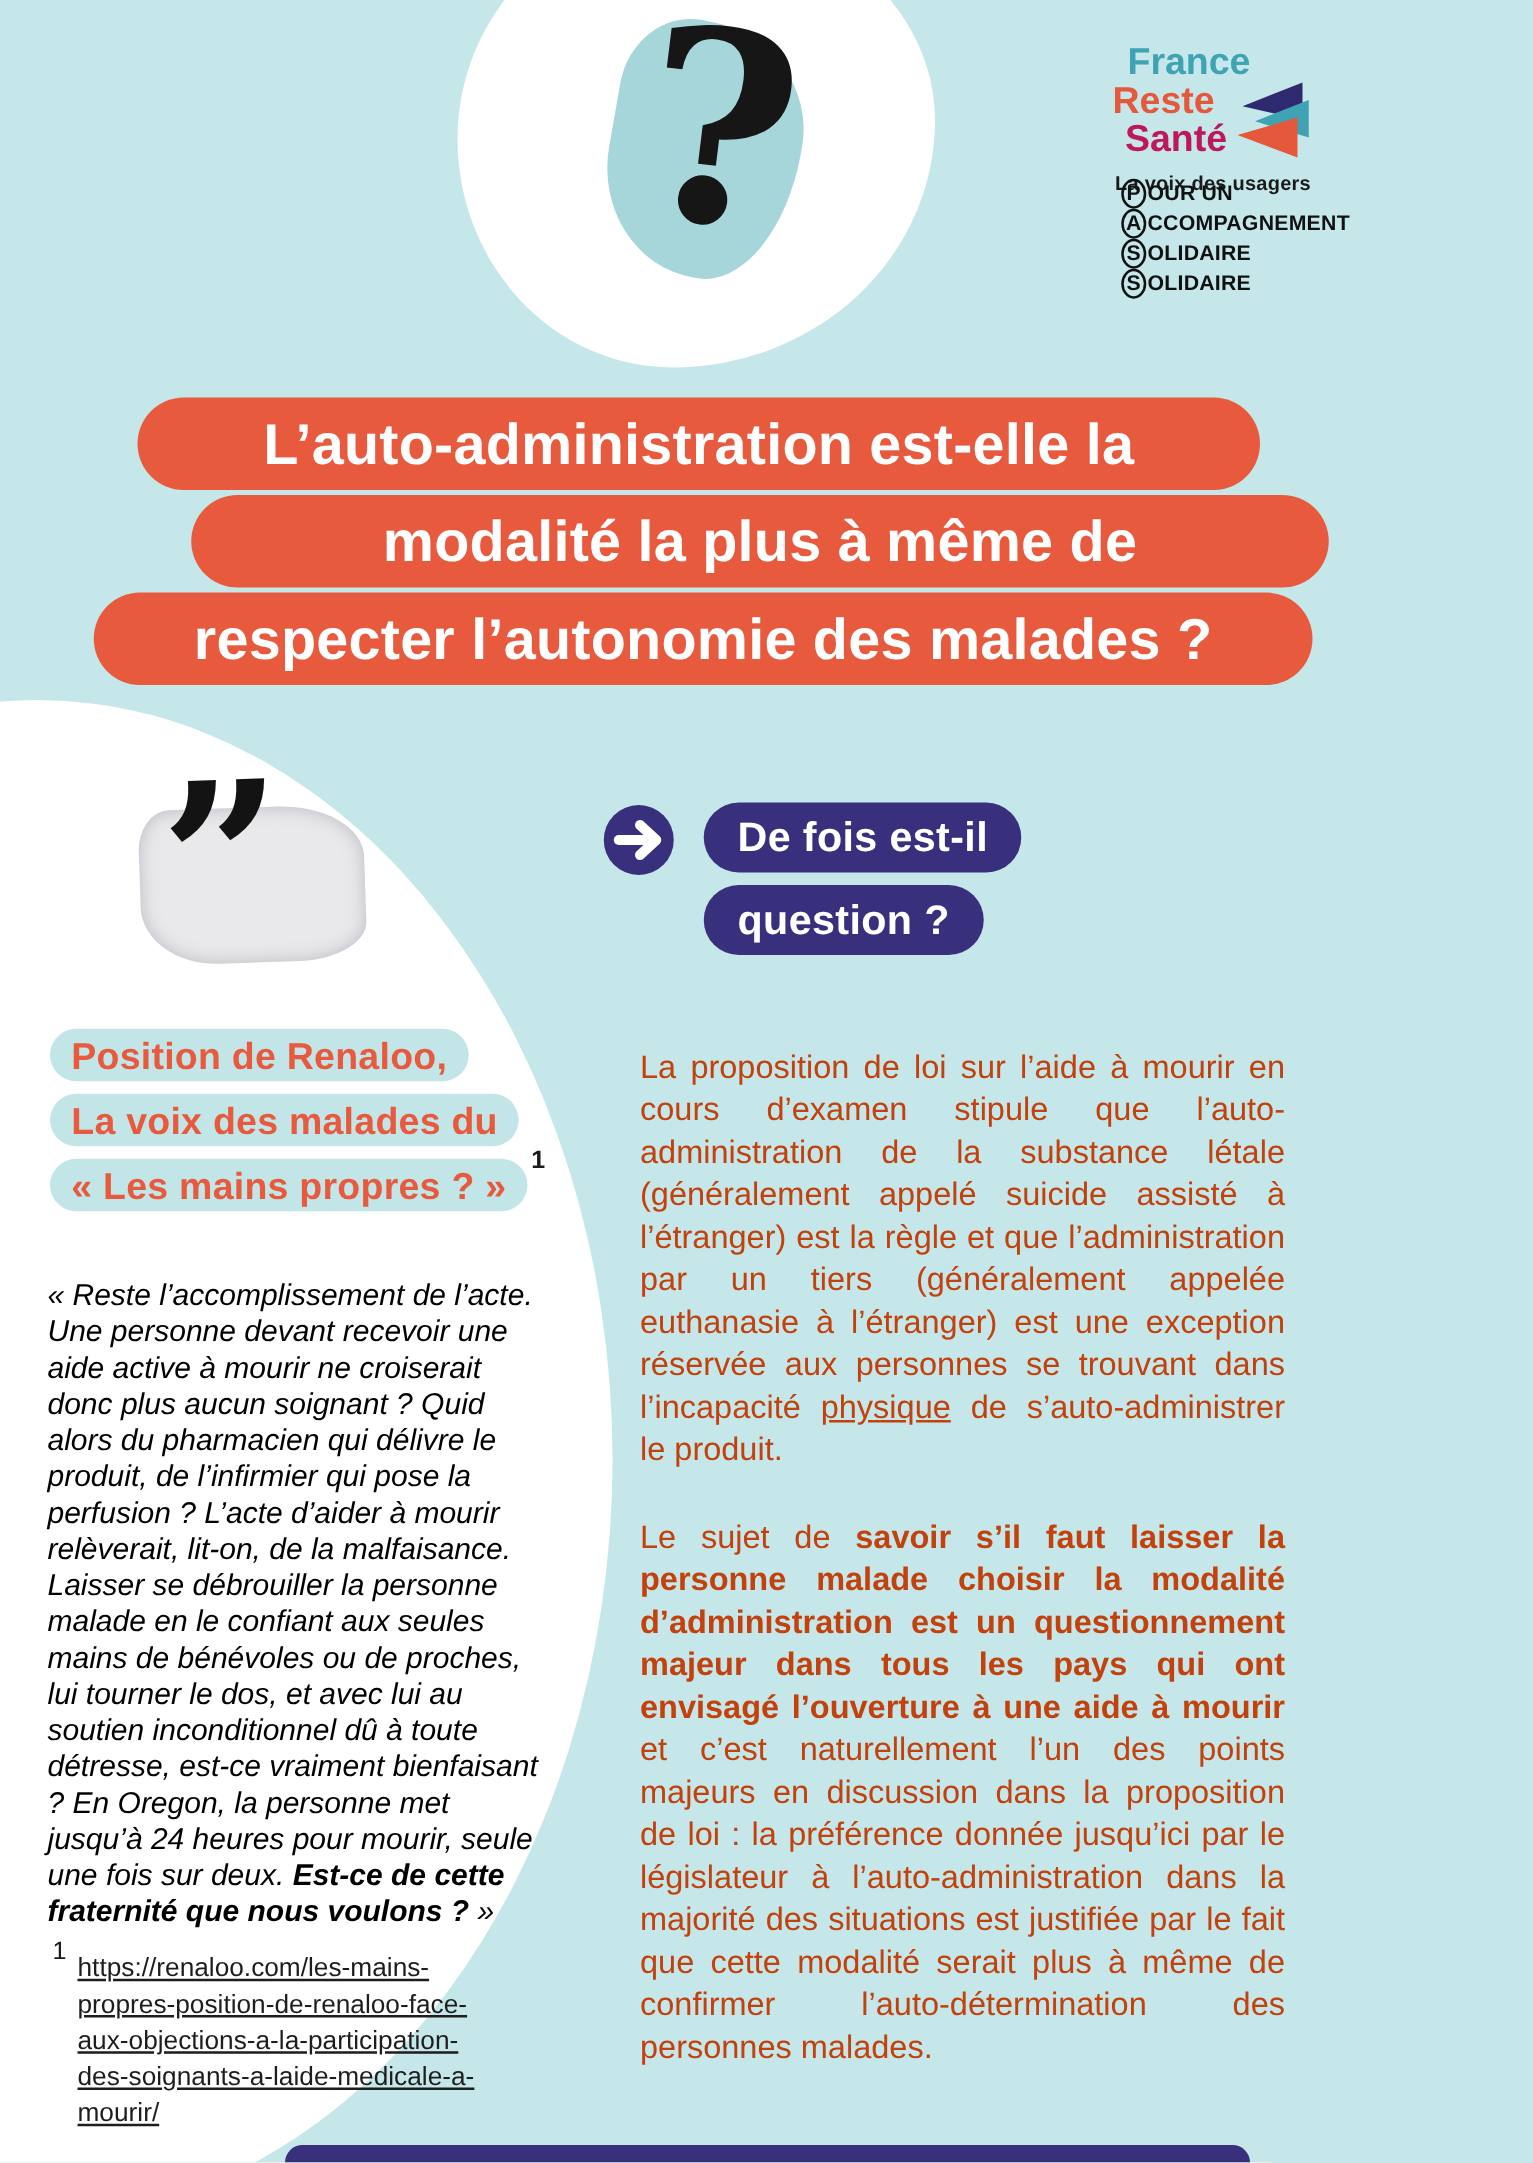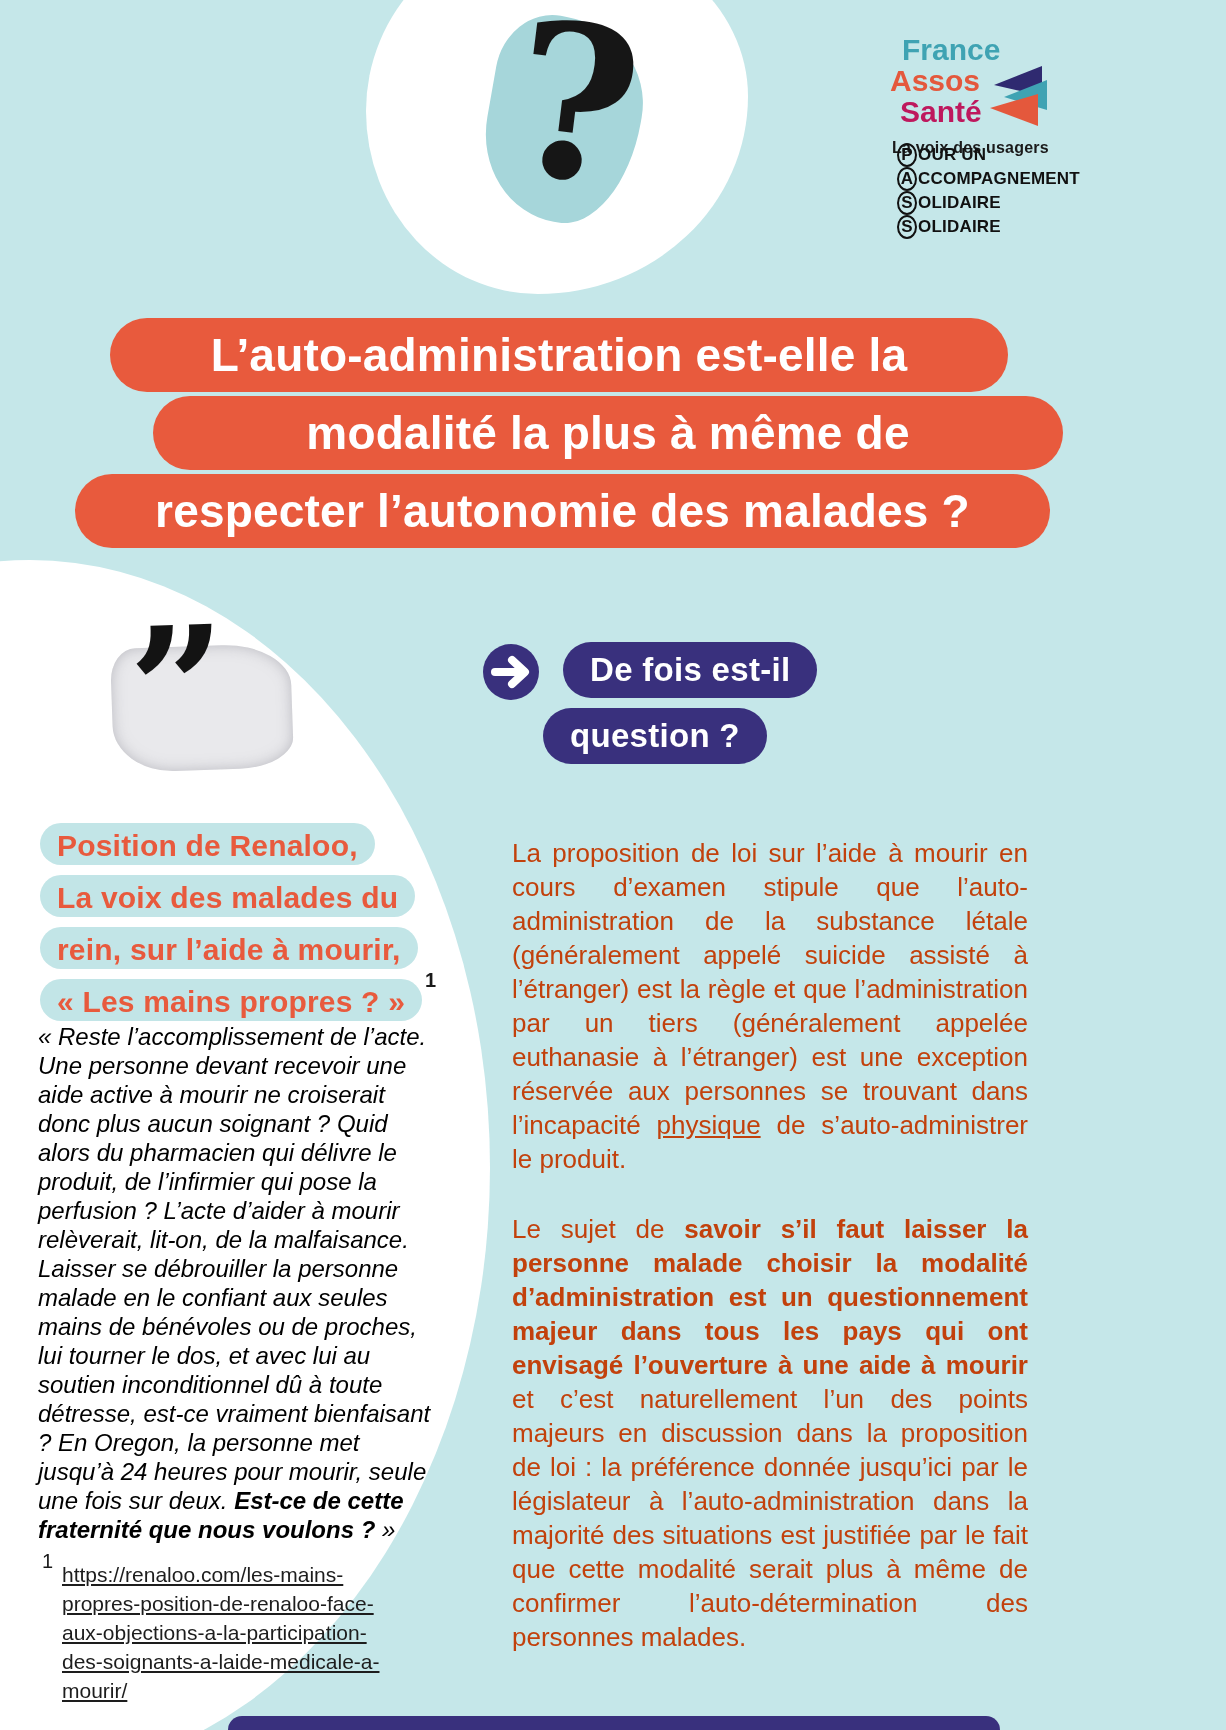--- a/index.html
+++ b/index.html
@@ -62,21 +62,21 @@
   .fn-sup{position:absolute;left:42px;top:1550px;font-size:20px;color:#1a1a1a;}
   .footnote{position:absolute;left:62px;top:1560px;width:320px;font-size:21px;line-height:29px;}
   .fn-link{color:#1d1d1d;text-decoration:underline;word-break:normal;overflow-wrap:break-word;cursor:pointer;}
 
   
   .arrow-circle{position:absolute;left:483px;top:644px;width:56px;height:56px;border-radius:50%;
                 background:#39307d;}
   .badge{position:absolute;background:#39307d;border-radius:28px;color:#fff;font-weight:bold;
          font-size:33px;height:56px;line-height:56px;padding:0 27px;letter-spacing:.3px;}
   .badge1{left:563px;top:642px;}
-  .badge2{left:543px;top:708px;text-align:right;}
+  .badge2{left:563px;top:708px;text-align:right;}
 
   
   .body-col{position:absolute;left:512px;top:836px;width:516px;font-size:26px;line-height:34px;
             color:#c2410c;text-align:justify;}
   .body-col p{margin:0;}
   .p2{margin-top:36px !important;}
   .und{text-decoration:underline;}
   .b{font-weight:bold;}
 
   
@@ -87,21 +87,21 @@
 <body>
 
 <div class="page">
 
   <div class="blob-top"></div>
   <div class="qpatch"></div>
   <div class="qmark">?</div>
 
   <div class="logo">
     <div class="logo-l1">France</div>
-    <div class="logo-l2">Assos</div>
+    <div class="logo-l2">Reste</div>
     <div class="logo-l3">Santé</div>
     <svg class="logo-flag" viewBox="0 0 66 64">
       <polygon points="58,2 10,21 58,32" fill="#2f2a70"></polygon>
       <polygon points="63,16 20,33 63,46" fill="#3fa3b3"></polygon>
       <polygon points="54,30 6,44 54,62" fill="#e4583c"></polygon>
     </svg>
     <div class="logo-tag">La voix des usagers</div>
   </div>
 
   <div class="pass">
@@ -117,21 +117,20 @@
 
   <div class="blob-left"></div>
 
   <div class="quote-paper">
     <span class="quote-glyph">”</span>
   </div>
 
   <div class="left-heading">
     <div class="lh-line"><span class="pill">Position de Renaloo,</span></div>
     <div class="lh-line"><span class="pill">La voix des malades du</span></div>
-    <div class="lh-line"><span class="pill">rein, sur l’aide à mourir,</span></div>
     <div class="lh-line" style="display:inline-block;">
       <span class="pill">« Les mains propres ? »</span>
       <span class="lh-sup">1</span>
     </div>
   </div>
 
   <div class="left-quote">
     <span class="qi">« Reste l’accomplissement de l’acte. Une personne devant recevoir une aide active à mourir ne croiserait donc plus aucun soignant ? Quid alors du pharmacien qui délivre le produit, de l’infirmier qui pose la perfusion ? L’acte d’aider à mourir relèverait, lit-on, de la malfaisance. Laisser se débrouiller la personne malade en le confiant aux seules mains de bénévoles ou de proches, lui tourner le dos, et avec lui au soutien inconditionnel dû à toute détresse, est-ce vraiment bienfaisant ? En Oregon, la personne met jusqu’à 24 heures pour mourir, seule une fois sur deux. </span><span class="qb">Est-ce de cette fraternité que nous voulons ? </span><span class="qi">»</span>
   </div>
 

